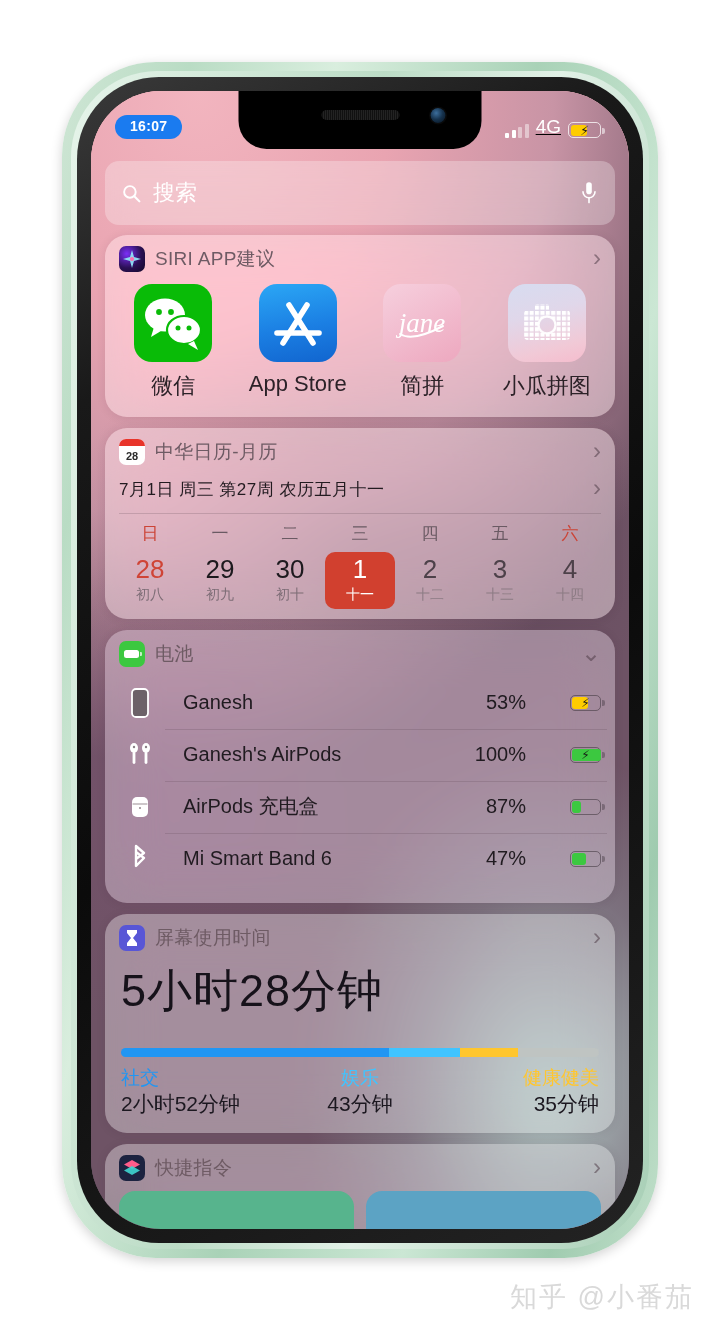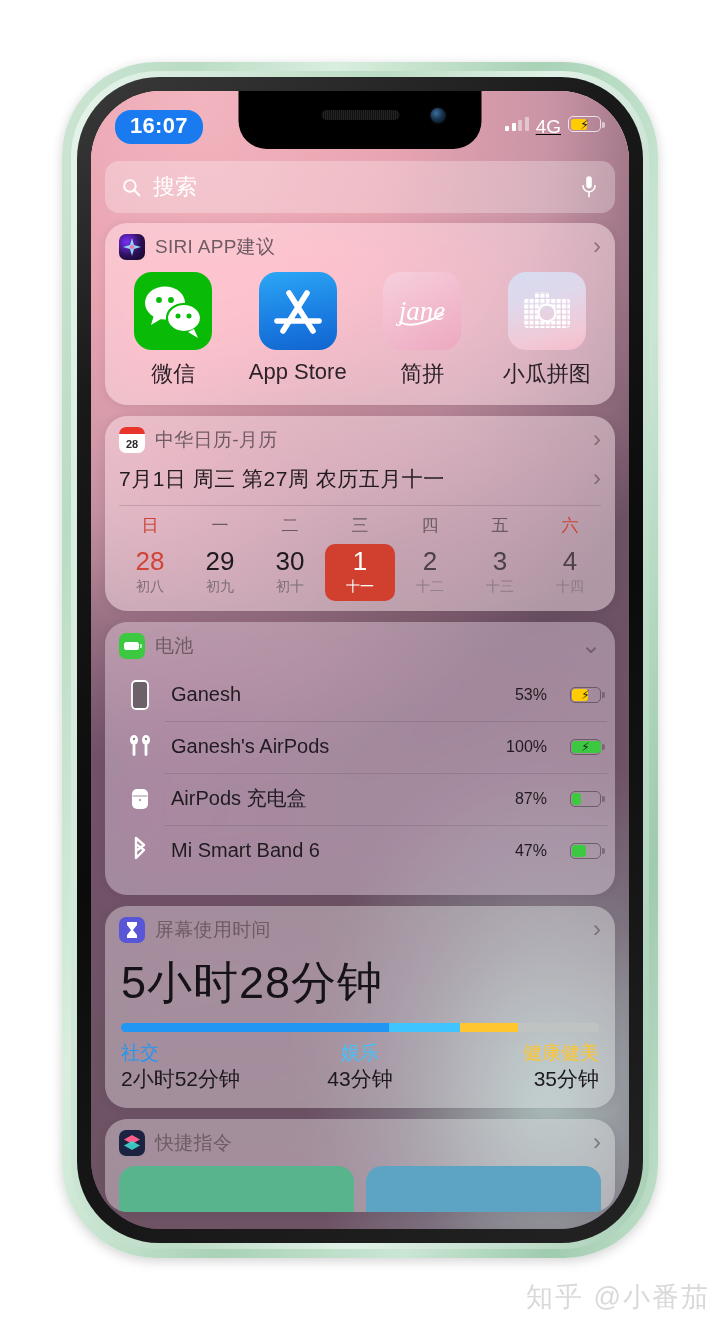--- a/index.html
+++ b/index.html
@@ -65,24 +65,24 @@
     box-shadow:0 0 0 1.5px #0a0a0a;
   }
 
   
   .statusbar{
     position:absolute; top:0; left:0; right:0; height:58px; z-index:30;
     display:flex; align-items:center; justify-content:space-between;
     padding:14px 28px 0 24px;
   }
   .time-pill{
-    background:#1a7bf0; color:#fff; font-size:22px; font-weight:700;
+    background:#1a7bf0; color:#fff; font-size:14px; font-weight:700;
     padding:3px 15px 5px; border-radius:16px; letter-spacing:.3px; line-height:1.15;
   }
-  .status-right{ display:flex; align-items:flex-start; gap:7px;text-decoration:underline; }
+  .status-right{ display:flex; align-items:flex-end; gap:7px;text-decoration:underline; }
   .sig{ display:flex; align-items:flex-end; gap:2.5px; height:15px; }
   .sig i{ display:block; width:4px; border-radius:1px; background:#fff; }
   .sig i:nth-child(1){ height:5px; }
   .sig i:nth-child(2){ height:8px; }
   .sig i:nth-child(3){ height:11px; background:rgba(255,255,255,.45); }
   .sig i:nth-child(4){ height:14px; background:rgba(255,255,255,.45); }
   .net{ color:#fff; font-size:19px; font-weight:500; }
   .batt{
     position:relative; width:33px; height:16px; border-radius:5px;
     border:1.6px solid rgba(255,255,255,.75);
@@ -95,21 +95,21 @@
   .batt .bolt{
     position:absolute; left:50%; top:50%; transform:translate(-50%,-50%);
     font-size:13px; line-height:1; color:#1a1a1a;
   }
 
   
   .page{ position:absolute; inset:0; padding:58px 14px 0; z-index:20; }
 
   
   .searchbar{
-    margin:12px 0 10px; height:52px; border-radius:14px;
+    margin:12px 0 10px; height:64px; border-radius:14px;
     background:rgba(255,255,255,.28);
     display:flex; align-items:center; padding:0 16px; gap:11px;
     backdrop-filter:blur(14px);
   }
   .searchbar .mag{ width:21px; height:21px; flex:0 0 auto; }
   .searchbar .ph{ color:#fff; font-size:22px; font-weight:400; flex:1; }
   .searchbar .mic{ width:20px; height:24px; flex:0 0 auto; }
 
   
   .card{
@@ -137,71 +137,71 @@
   .ic-wechat{ background:#09bb07; }
   .ic-jane{ background:linear-gradient(150deg,#f6cfdd 0%,#f2bed0 45%,#eda8bf 100%); }
   .ic-appstore{ background:linear-gradient(170deg,#2ba7f5 0%,#1b7fe3 55%,#1165cf 100%); }
   .ic-puzzle{ background:linear-gradient(165deg,#d7dcf0 0%,#e0d7ea 38%,#f1c9d6 78%,#f5bccd 100%); }
 
   
   .cal-row{
     display:flex; align-items:center; justify-content:space-between;
     padding:4px 14px 12px; gap:8px;
   }
-  .cal-date{ font-size:21px; color:#221b20; letter-spacing:.5px; }
+  .cal-date{ font-size:17px; color:#221b20; letter-spacing:.5px; }
   .cal-grid-wrap{ padding:0 10px 10px; }
   .cal-sep{ height:1px; background:rgba(90,70,80,.22); margin:0 4px 8px; }
   .cal-grid{ display:grid; grid-template-columns:repeat(7,1fr); row-gap:2px; }
   .cal-wd{ text-align:center; font-size:17px; color:#6a5a63; padding-bottom:5px; }
   .cal-wd.we{ color:#cc4436; }
   .cal-cell{ display:flex; flex-direction:column; align-items:center; justify-content:center;
              padding:3px 0 5px; border-radius:10px; }
   .cal-cell.today{ background:#d1402f; }
   .cal-d{ font-size:26px; color:#1d1a1e; line-height:1.15; }
   .cal-d.we{ color:#cf4436; }
   .cal-l{ font-size:14px; color:#7d6d76; margin-top:1px; }
   .cal-cell.today .cal-d,.cal-cell.today .cal-l{ color:#fff; }
   .cal-cell.future .cal-d{ color:#4d4149; }
   .cal-cell.future .cal-l{ color:#8c7b84; }
 
   
   .batt-list{ padding:2px 0 18px; }
-  .batt-row{ display:flex; align-items:center; padding:9px 14px 9px 18px; gap:14px; position:relative; }
+  .batt-row{ display:flex; align-items:center; padding:9px 14px 9px 18px; gap:26px; position:relative; }
   .batt-row + .batt-row::before{
     content:""; position:absolute; left:60px; right:8px; top:0; height:1px;
     background:rgba(90,70,82,.22);
   }
   .dev-ico{ width:34px; height:34px; flex:0 0 auto; display:flex; align-items:center; justify-content:center; }
   .dev-name{ flex:1; font-size:20px; color:#201b20; }
-  .dev-pct{ font-size:16px; color:#201b20; margin-right:9px;text-align:center; }
+  .dev-pct{ font-size:20px; color:#201b20; margin-right:18px;text-align:center; }
   .dbat{ position:relative; width:31px; height:16px; border-radius:5px; border:1.7px solid rgba(70,60,68,.6); }
   .dbat::after{ content:""; position:absolute; right:-4.5px; top:4.5px; width:2.6px; height:6px;
                 border-radius:0 2px 2px 0; background:rgba(70,60,68,.45); }
   .dbat .f{ position:absolute; left:1.4px; top:1.4px; bottom:1.4px; border-radius:3px; }
   .dbat .b{ position:absolute; left:50%; top:50%; transform:translate(-50%,-50%);
             font-size:12px; line-height:1; color:#151515; }
 
   
-  .st-total{ font-size:45px; color:#16121a; padding:2px 16px 10px; letter-spacing:1px; }
+  .st-total{ font-size:45px; color:#16121a; padding:2px 16px 27px; letter-spacing:1px; }
   .st-bar{ display:flex; height:9px; border-radius:5px; overflow:hidden; margin:0 16px 9px; }
   .st-bar span{ display:block; height:100%; }
   .st-cats{ display:flex; padding:0 16px 16px; }
   .st-cat{ flex:1; }
   .st-cat .n{ font-size:19px; line-height:1.25; }
   .st-cat .v{ font-size:21px; color:#1c1820; line-height:1.3; }
   .st-cat.c2{ text-align:center; }
   .st-cat.c3{ text-align:right; }
 
   
   .sc-tiles{ display:flex; gap:12px; padding:2px 14px 0; }
   .sc-tile{ flex:1; height:46px; border-radius:16px 16px 0 0; }
 
   
   .watermark{
-    position:absolute; right:10px; bottom:28px; font-size:27px; color:#d9d9d9;
+    position:absolute; right:26px; bottom:28px; font-size:27px; color:#d9d9d9;
     letter-spacing:2px;
   }
 </style>
 </head>
 <body>
 
 <div id="stage">
 
   <div class="phone-frame">
     <div class="frame-inner-ring"></div>

